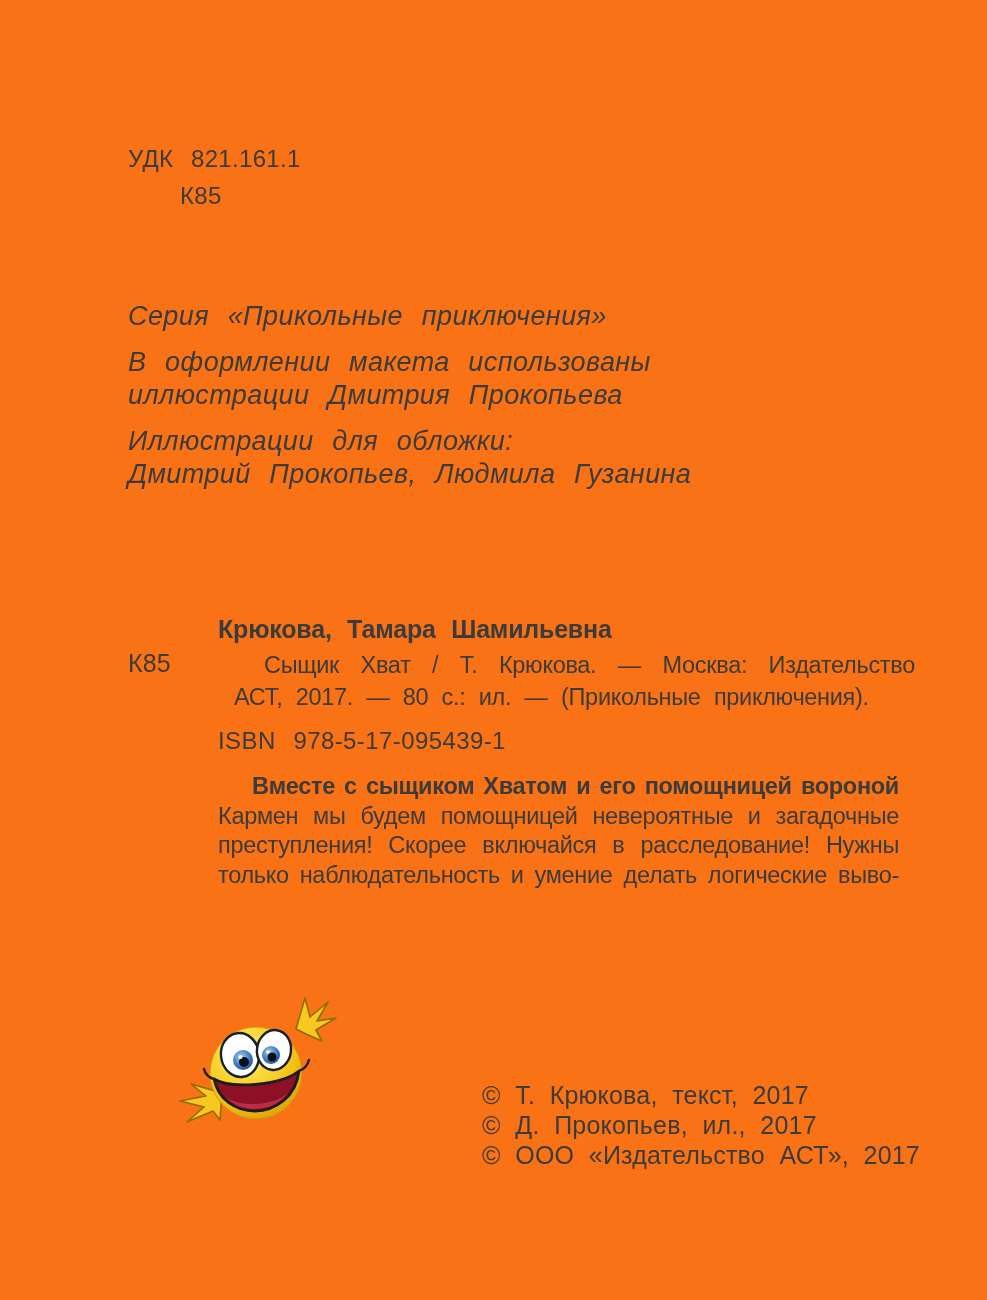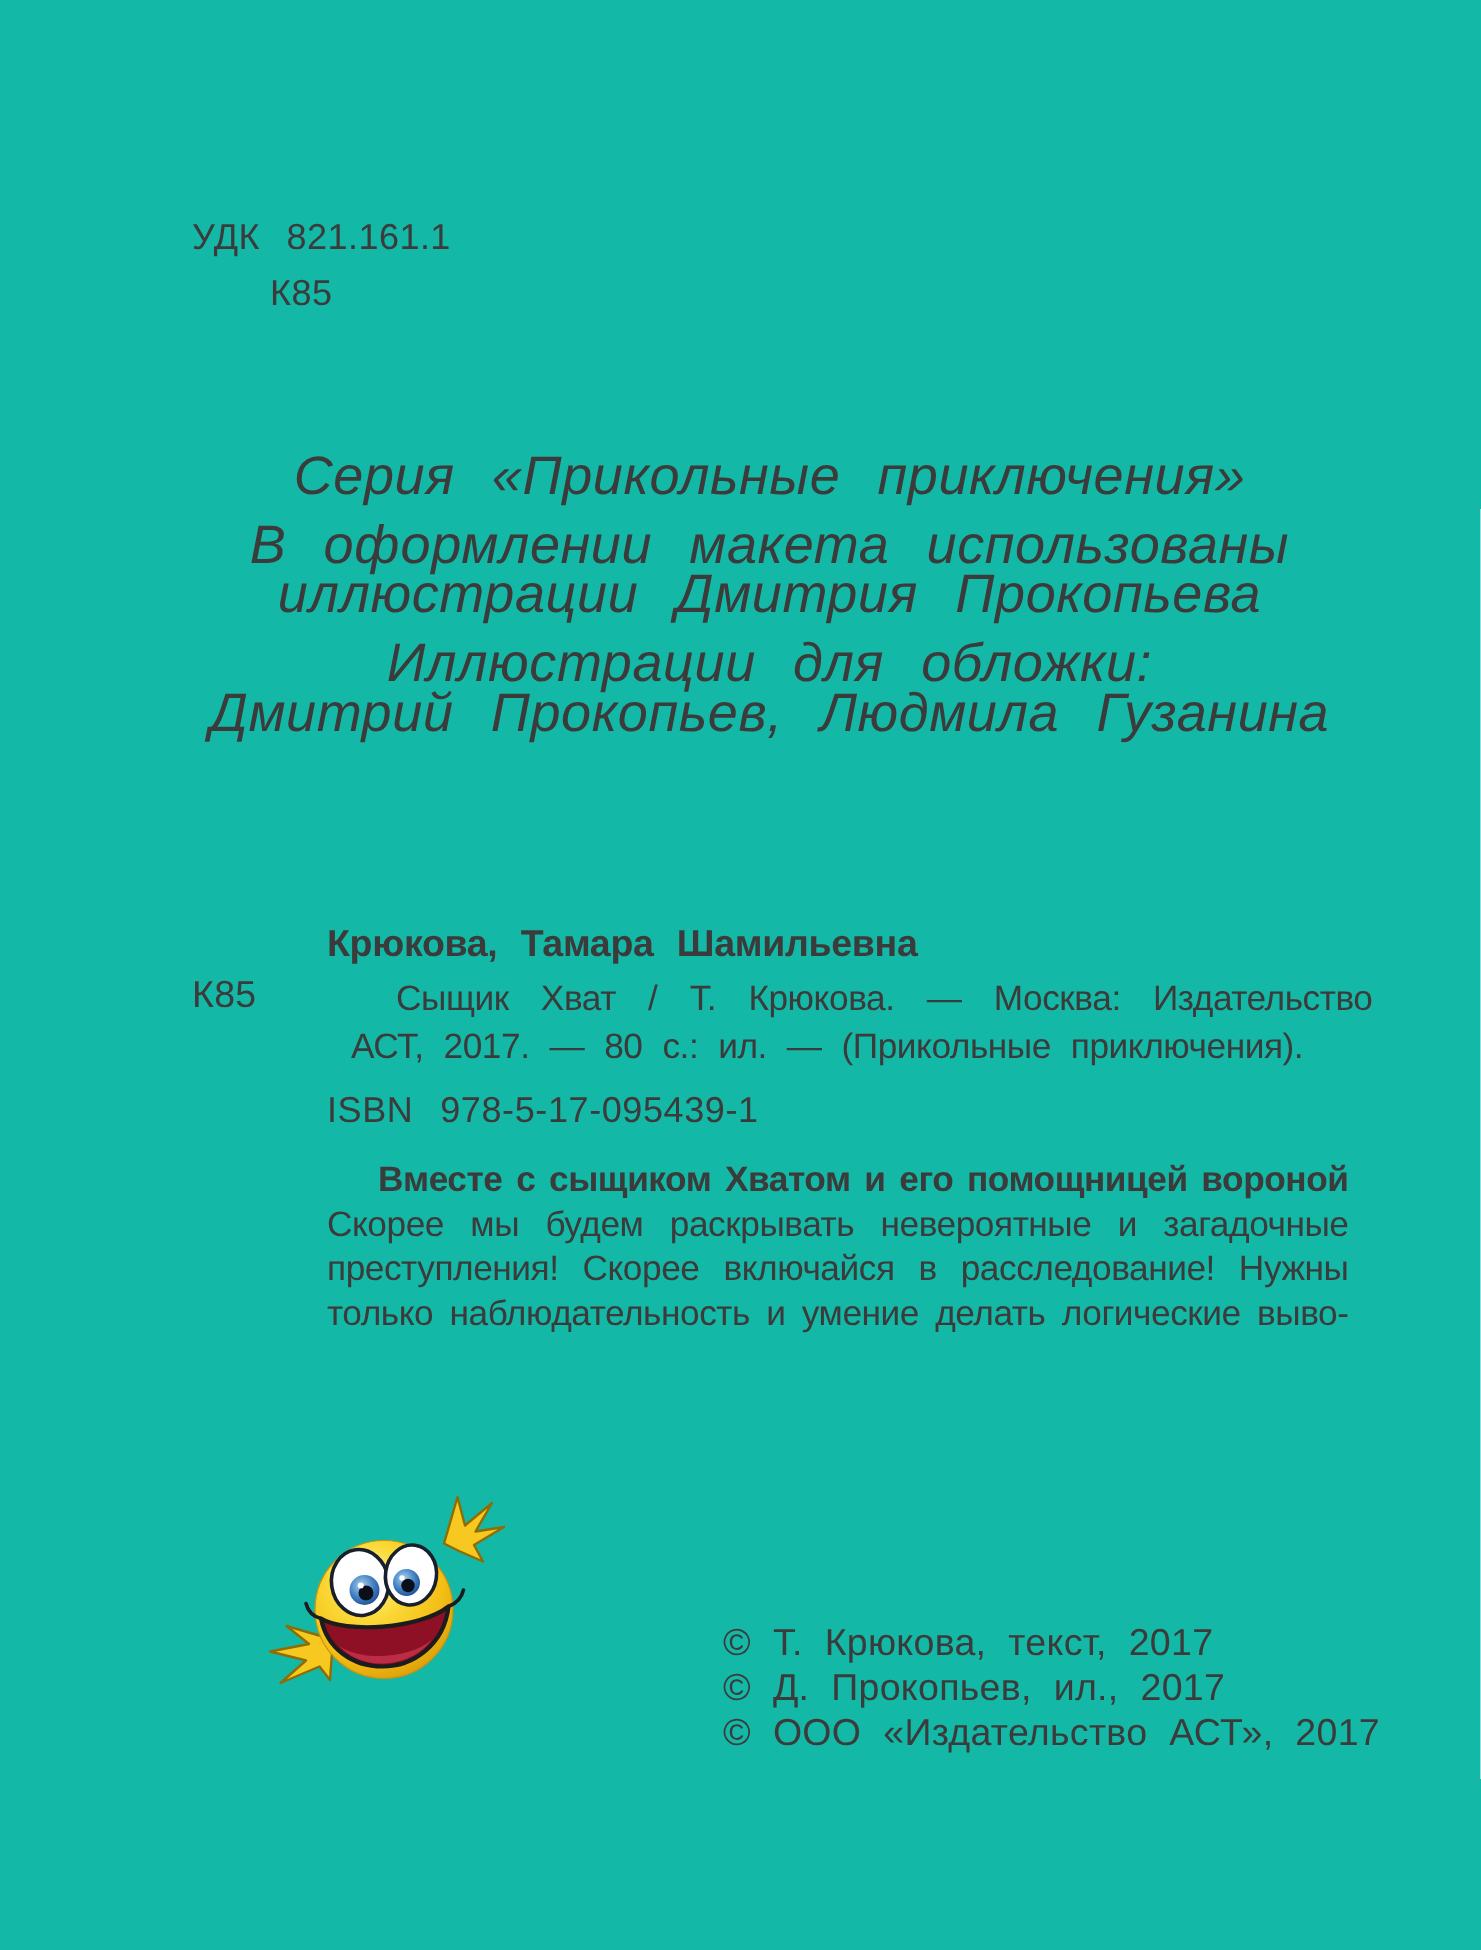--- a/index.html
+++ b/index.html
@@ -1,20 +1,20 @@
 <!DOCTYPE html>
 <html><head>
 <meta charset="utf-8">
 <style>
   html, body { margin: 0; padding: 0; background: #ffffff; }
   .page {
     position: relative;
     width: 987px;
     height: 1300px;
-    background: #14b8a6;
+    background: #f97316;
     font-family: "Liberation Sans", sans-serif;
     color: #3b3b3b;
     overflow: hidden;
   }
 
   
   .codes {
     position: absolute;
     left: 128px;
     top: 140px;
@@ -24,23 +24,23 @@
     letter-spacing: 0.3px;
   }
   .codes .code-indent { padding-left: 52px; }
 
   
   .series-block {
     position: absolute;
     left: 128px;
     top: 300px;
     width: 770px;
-    text-align: center;
+    text-align: left;
     font-style: italic;
-    font-size: 36px;
+    font-size: 27px;
     line-height: 33px;
     word-spacing: 0.4em;
     letter-spacing: 0.4px;
   }
   .series-block .gap-before { margin-top: 13px; }
 
   
   .catalog-heading {
     position: absolute;
     left: 218px;
@@ -147,21 +147,21 @@
   <div class="catalog-heading">Крюкова, Тамара Шамильевна</div>
   <div class="margin-code">К85</div>
   <div class="entry">
     <div class="just-line">Сыщик Хват / Т. Крюкова. — Москва: Издательство</div>
     <div class="plain-line">АСТ, 2017. — 80 с.: ил. — (Прикольные приключения).</div>
   </div>
   <div class="isbn">ISBN 978-5-17-095439-1</div>
 
   <div class="annotation">
     <div class="a-line first">Вместе с сыщиком Хватом и его помощницей вороной</div>
-    <div class="a-line">Скорее мы будем раскрывать невероятные и загадочные</div>
+    <div class="a-line">Кармен мы будем помощницей невероятные и загадочные</div>
     <div class="a-line">преступления! Скорее включайся в расследование! Нужны</div>
     <div class="a-line">только наблюдательность и умение делать логические выво-</div>
   </div>
 
   <svg class="mascot" viewBox="0 0 178 168" xmlns="http://www.w3.org/2000/svg" aria-hidden="true">
     <defs>
       <radialGradient id="faceG" cx="38%" cy="30%" r="78%">
         <stop offset="0%" stop-color="#fff3ae"></stop>
         <stop offset="35%" stop-color="#fbd937"></stop>
         <stop offset="72%" stop-color="#f3bd14"></stop>

